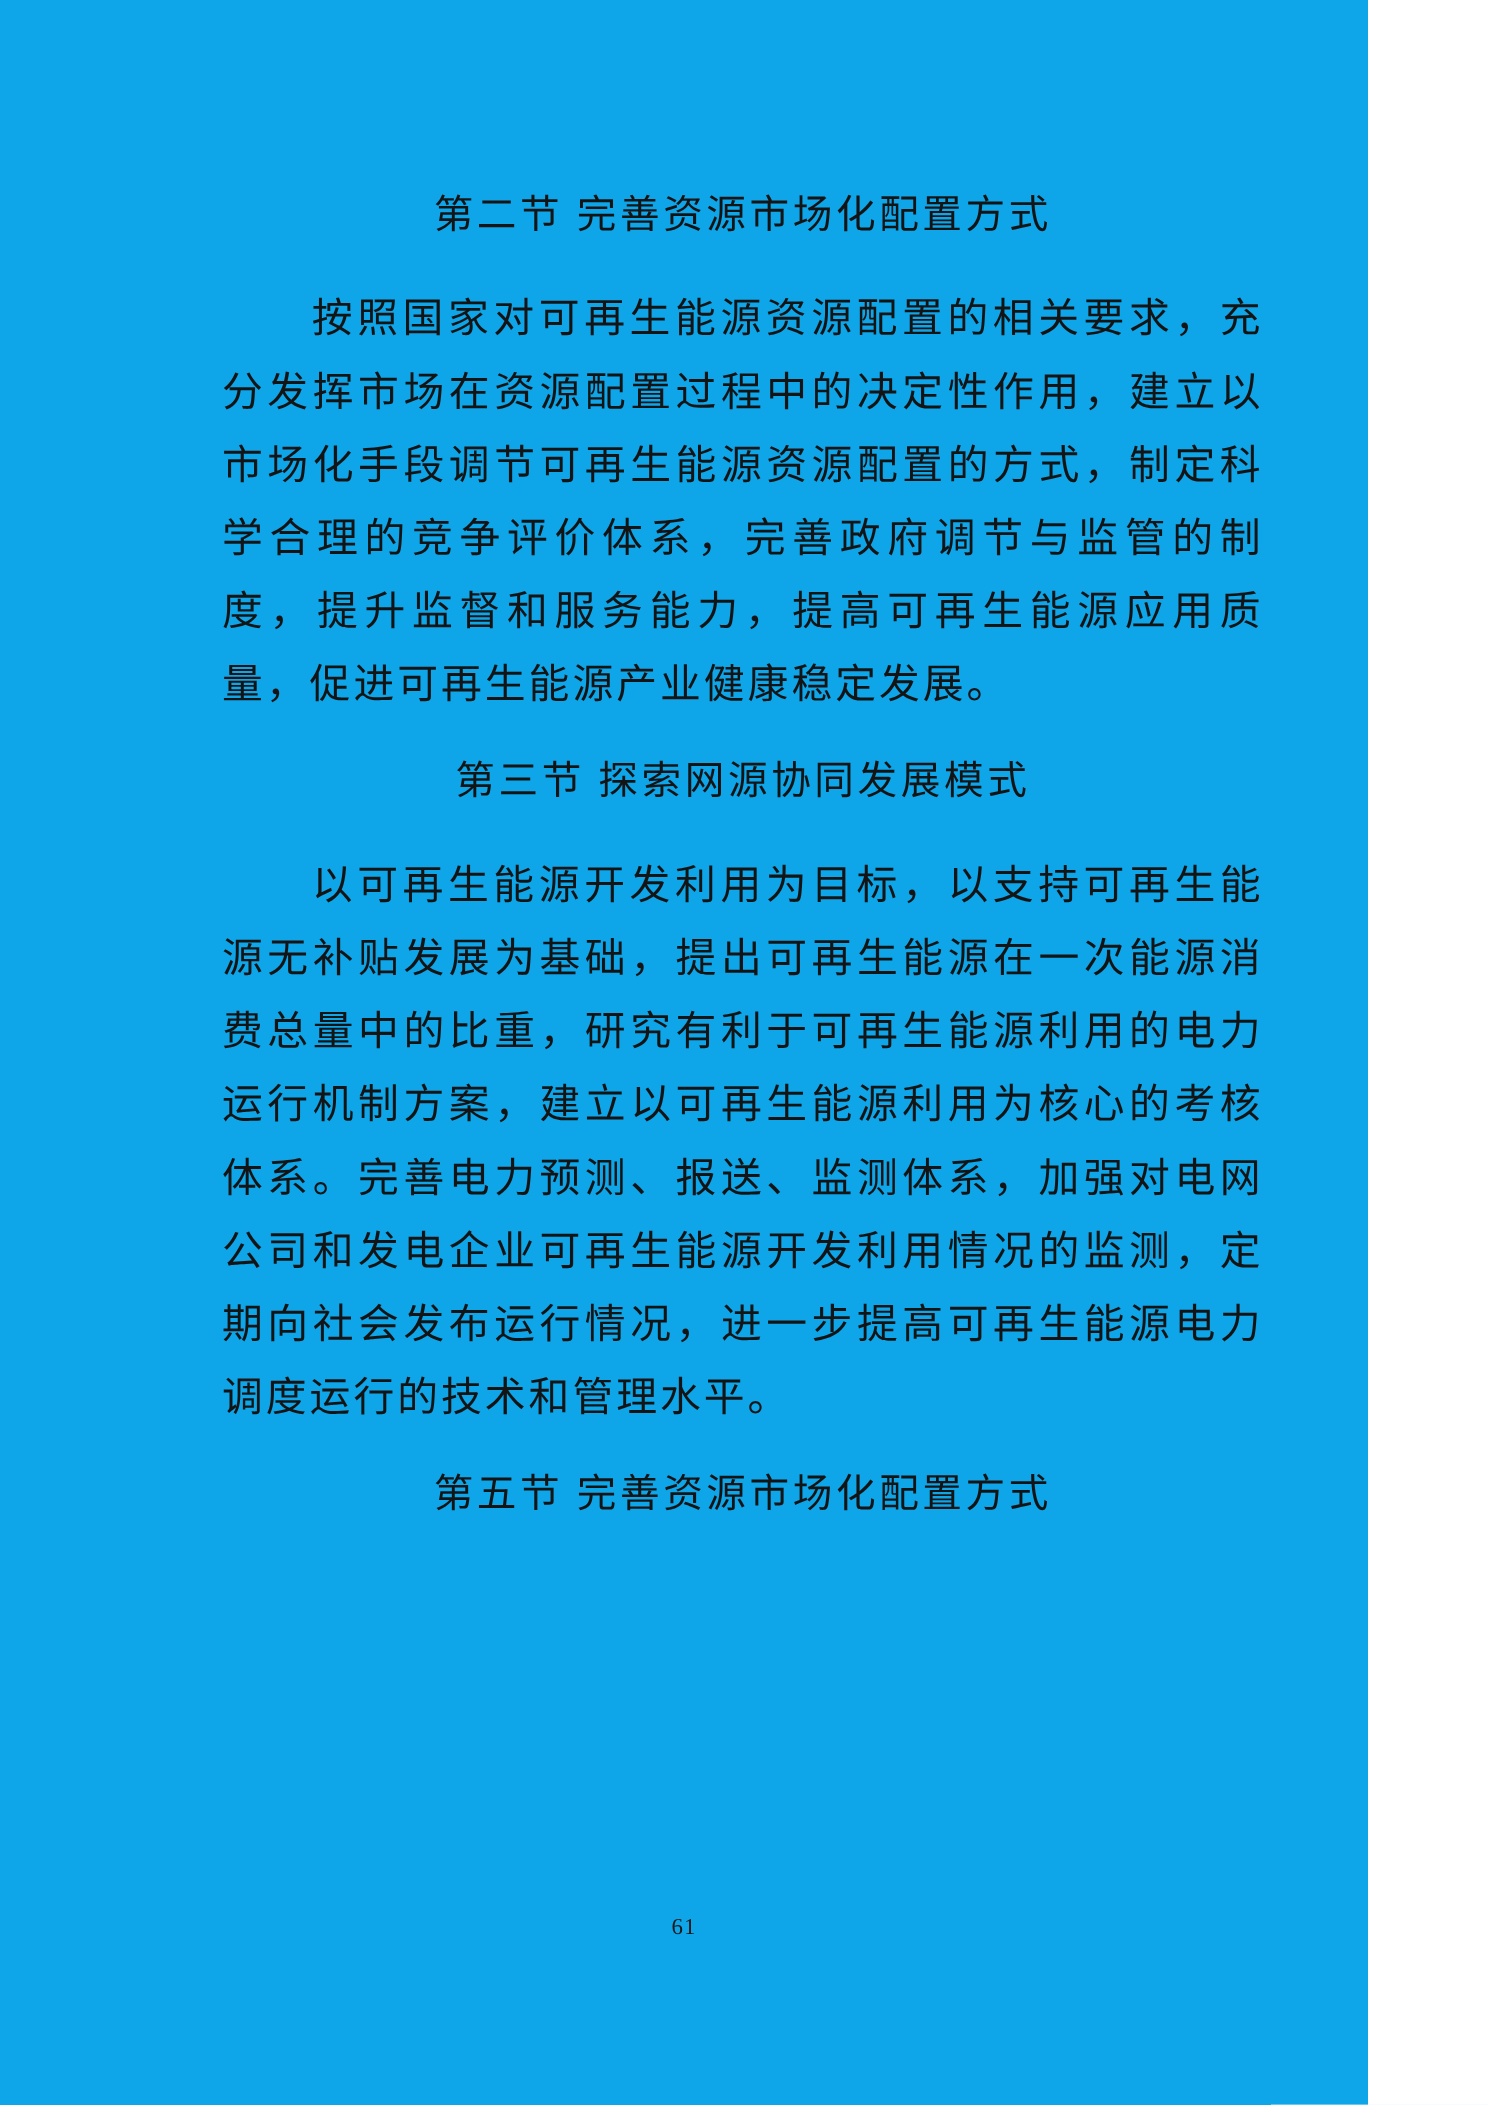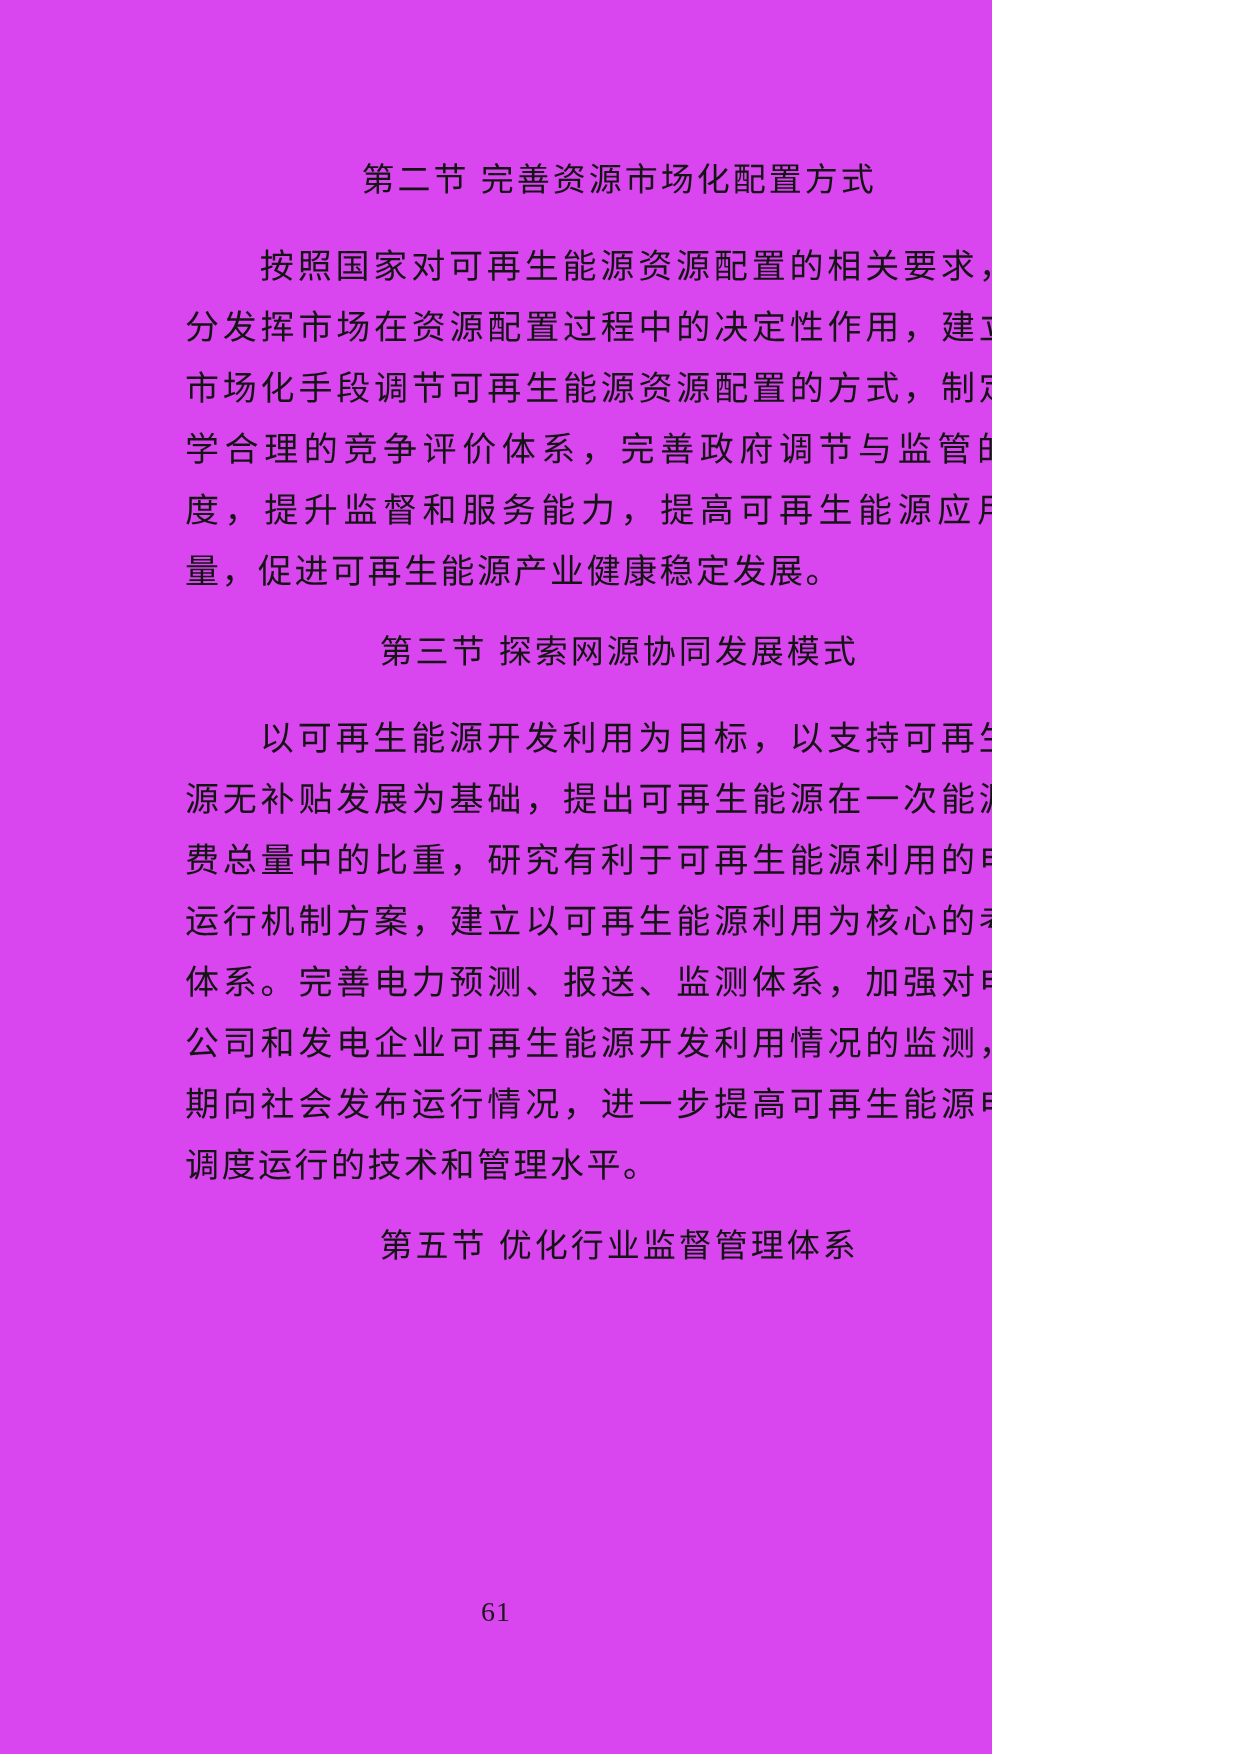--- a/index.html
+++ b/index.html
@@ -5,23 +5,23 @@
   * { margin: 0; padding: 0; box-sizing: border-box; }
 
   html, body {
     width: 1240px;
     background: #ffffff;
     font-family: "Liberation Serif", "DejaVu Serif", serif;
   }
 
   .page {
     position: relative;
-    width: 992px;
+    width: 1140px;
     height: 1754px;
-    background: #d946ef;
+    background: #0ea5e9;
     color: #141414;
     overflow: hidden;
   }
 
   .content {
     position: absolute;
     left: 185px;
     top: 130px;
     width: 868px;
   }
@@ -48,21 +48,21 @@
 
   .page-footer {
     position: absolute;
     left: 0;
     top: 1596px;
     width: 100%;
     text-align: center;
   }
 
   .page-number {
-    font-size: 28px;
+    font-size: 19px;
     letter-spacing: 1px;
     color: #1a1a1a;
   }
 </style>
 </head>
 <body>
 
 <div class="page">
   <main class="content">
 
@@ -73,21 +73,21 @@
 
     <section>
       <h2 class="section-heading">第三节 探索网源协同发展模式</h2>
       <p class="para">以可再生能源开发利用为目标，以支持可再生能源无补贴发展为基础，提出可再生能源在一次能源消费总量中的比重，研究有利于可再生能源利用的电力运行机制方案，建立以可再生能源利用为核心的考核体系。完善电力预测、报送、监测体系，加强对电网公司和发电企业可再生能源开发利用情况的监测，定期向社会发布运行情况，进一步提高可再生能源电力调度运行的技术和管理水平。</p>
     </section>
 
     <section>
     </section>
 
     <section>
-      <h2 class="section-heading">第五节 优化行业监督管理体系</h2>
+      <h2 class="section-heading">第五节 完善资源市场化配置方式</h2>
     </section>
 
   </main>
 
   <footer class="page-footer">
     <span class="page-number">61</span>
   </footer>
 </div>
 
 </body></html>

